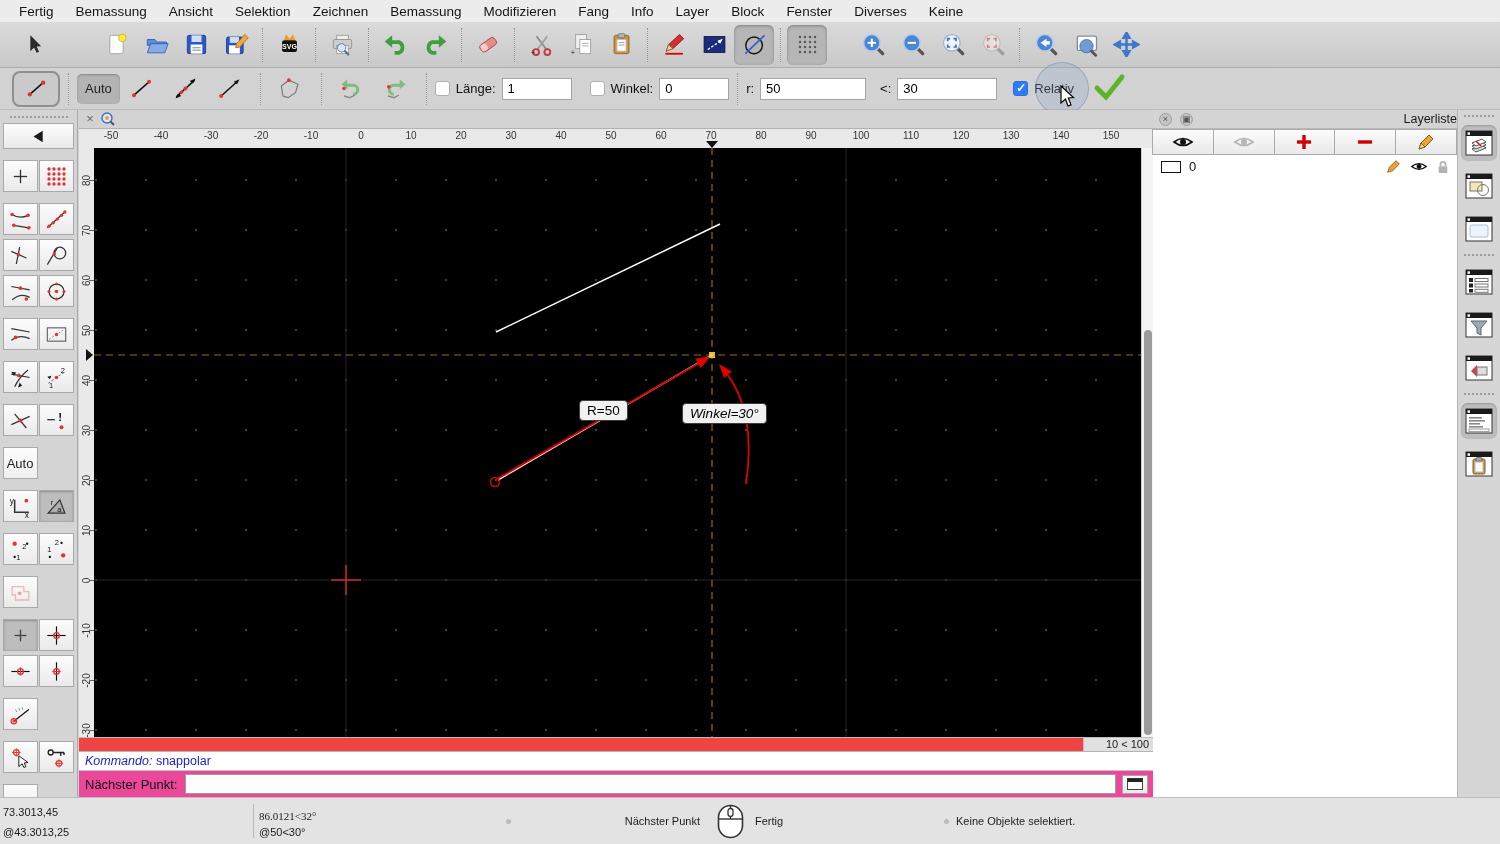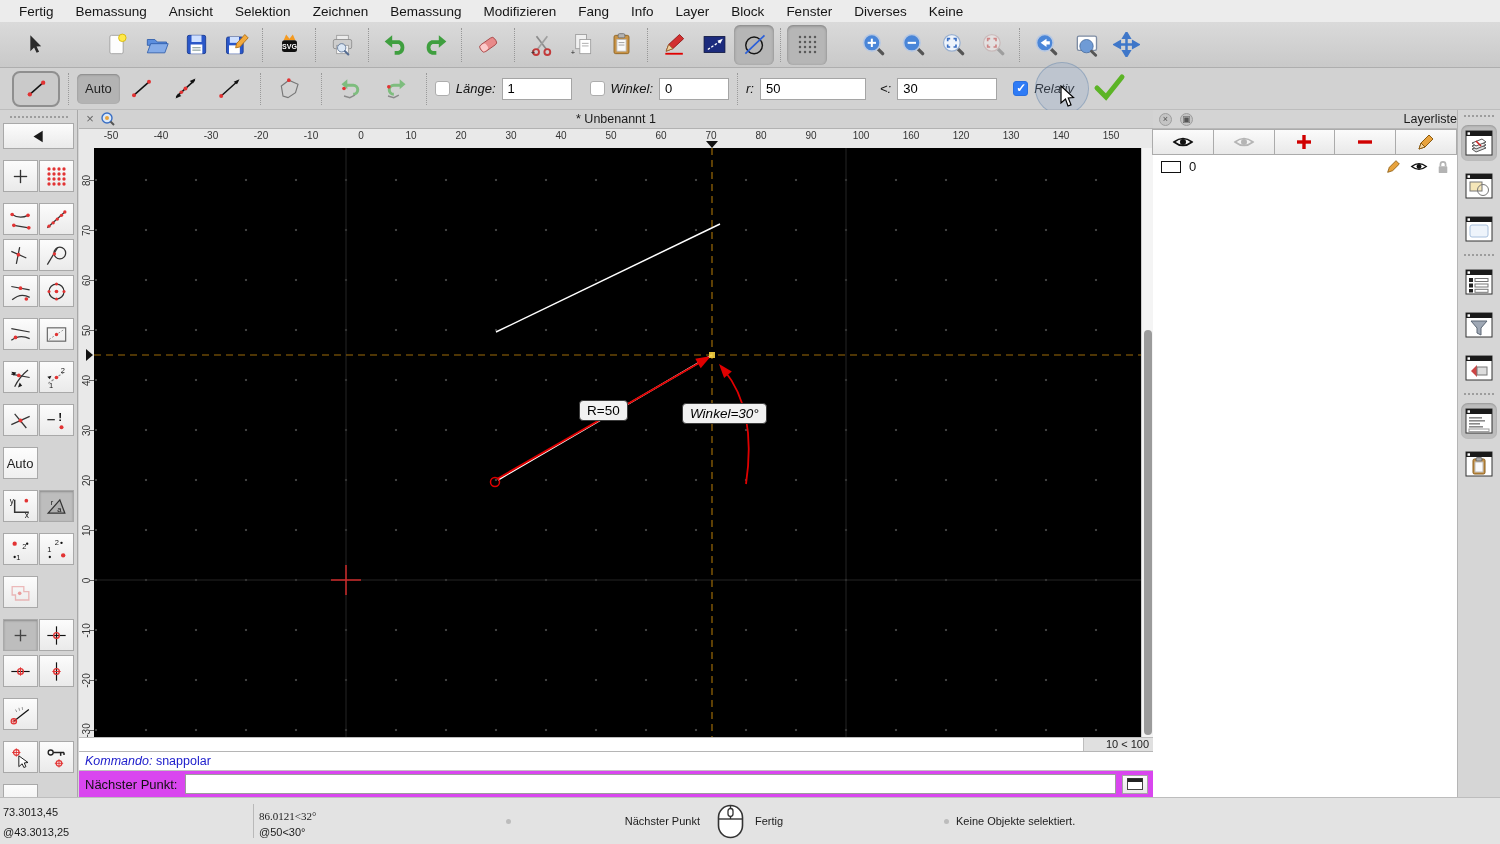--- a/index.html
+++ b/index.html
@@ -20,21 +20,21 @@
 
   
   .optbar { position:absolute; left:0; top:68px; width:1500px; height:42px; background:#d2d2d2; border-bottom:1px solid #bdbdbd; display:flex; align-items:center; padding-left:12px; font-size:13px; color:#111; }
   .opt-main { width:48px; height:36px; border:2px solid #8f8f8f; border-radius:8px; background:#cacaca; display:flex; align-items:center; justify-content:center; }
   .optbtn { width:44px; height:34px; display:flex; align-items:center; justify-content:center; border-radius:5px; flex:0 0 auto; }
   .autobtn { min-width:42px; height:30px; background:#b3b3b3; border-radius:5px; display:flex; align-items:center; justify-content:center; font-size:13px; color:#222; padding:0 8px; box-shadow:inset 0 1px 2px rgba(0,0,0,.25); }
   .osep { width:1px; height:32px; border-left:1px dotted #9a9a9a; margin:0 8px; }
   .cb { width:15px; height:15px; border:1px solid #adadad; border-radius:3px; background:#fff; margin-right:6px; flex:0 0 auto; position:relative; }
   .cb.checked { background:#2e7bf6; border-color:#2a6fe0; }
   .cb.checked::after { content:"✓"; position:absolute; left:2px; top:-1px; color:#fff; font-size:12px; font-weight:bold; }
-  .optlabel { margin-right:6px; white-space:nowrap;font-style:italic; }
+  .optlabel { margin-right:6px; white-space:nowrap; }
   .optinput { height:22px; border:1px solid #a5a5a5; background:#fff; font:13px "Liberation Sans",sans-serif; padding:0 5px; }
 
   
   .click-circle { position:absolute; left:1035px; top:62px; width:54px; height:53px; border-radius:50%; background:rgba(140,165,200,.28); border:1px solid rgba(105,135,170,.45); pointer-events:none; }
   .cursor-arrow { position:absolute; left:1060px; top:85px; pointer-events:none; }
 
   
   .workspace { position:absolute; left:0; top:110px; width:1500px; height:687px; }
 
   
@@ -70,26 +70,26 @@
 
   .canvas { position:absolute; left:15px; top:38px; width:1047px; height:589px; background-color:#000;
             background-image:radial-gradient(circle, #404040 0 1px, transparent 1.6px);
             background-size:50px 50px; background-position:-23px 7px; }
   .canvas svg { position:absolute; left:0; top:0; }
   .cad-label { position:absolute; background:#f1f1f1; border:1px solid #3c3c3c; border-radius:4px; font-size:13.5px; color:#000; padding:2px 7px; white-space:nowrap; }
 
   .vscroll { position:absolute; left:1062px; top:38px; width:12px; height:589px; background:#f4f4f4; border-left:1px solid #cdcdcd; }
   .vthumb { position:absolute; left:1.5px; top:182px; width:8px; height:405px; background:#9b9b9b; border-radius:4px; }
 
-  .gridstrip { position:absolute; left:0; top:627px; width:1074px; height:14px; background:#ffffff; border-top:1px solid #bdbdbd; }
+  .gridstrip { position:absolute; left:0; top:627px; width:1074px; height:14px; background:#ef4444; border-top:1px solid #bdbdbd; }
   .gridinfo { position:absolute; right:0; top:0; height:13px; width:70px; background:#e0e0e0; border-left:1px solid #bdbdbd; font-size:11px; color:#222; text-align:right; padding:0 4px; line-height:13px; }
 
   .cmdhist { position:absolute; left:0; top:641px; width:1074px; height:19px; background:#fff; border-top:1px solid #b5b5b5; font-size:12.5px; line-height:18px; padding-left:6px; color:#2020cc; }
   .cmdhist .prompt { font-style:italic; }
-  .cmdrow { position:absolute; left:0; top:660px; width:1074px; height:27px; background:#d946ef; border-top:1px solid #c2c2c2; display:flex; align-items:center; padding:0 5px 0 6px; }
+  .cmdrow { position:absolute; left:0; top:660px; width:1074px; height:27px; background:#ec4899; border-top:1px solid #c2c2c2; display:flex; align-items:center; padding:0 5px 0 6px; }
   .cmdrow label { font-size:13px; color:#111; margin-right:7px; white-space:nowrap; }
   .cmdrow input { flex:1; height:20px; border:1px solid #9c9c9c; background:#fff; font:13px "Liberation Sans",sans-serif; padding:0 4px; }
   .cmdrow .histbtn { width:26px; height:19px; margin-left:6px; background:linear-gradient(#fbfbfb,#e8e8e8); border:1px solid #a5a5a5; display:flex; align-items:center; justify-content:center; }
 
   
   .rdock { position:absolute; left:1153px; top:0; width:347px; height:687px; background:#d6d6d6; }
   .layerpanel { position:absolute; left:0; top:0; width:305px; height:687px; background:#fff; border-right:1px solid #b5b5b5; }
   .lp-title { position:relative; height:19px; background:#d4d4d4; border-bottom:1px solid #b8b8b8; }
   .lp-title .circ { position:absolute; top:3px; width:13px; height:13px; border-radius:50%; background:#c4c4c4; border:1px solid #9e9e9e; color:#555; font-size:9px; line-height:11px; text-align:center; }
   .lp-title .t { position:absolute; left:0; right:0; top:2px; text-align:right; font-size:12.5px; color:#1a1a1a; }
@@ -725,42 +725,41 @@
     <div class="docarea">
       <div class="tabbar">
         <div class="tab-close">×</div>
         <div class="tab-icon">
           <svg width="14" height="14" viewBox="0 0 14 14">
               <circle cx="6" cy="6" r="5" fill="#dce9f8" stroke="#3a6fc4" stroke-width="1.4"></circle>
               <line x1="9.5" y1="9.5" x2="13" y2="13" stroke="#555" stroke-width="2"></line>
               <circle cx="6" cy="6" r="2" fill="#e8a33d"></circle>
             </svg>
         </div>
-        <div class="tab-title">* Unbenannt 1</div>
       </div>
 
       <div class="hruler">
         <div class="hlabels" style="margin-left:15px">
             <span class="hslot">-50</span>
             <span class="hslot">-40</span>
             <span class="hslot">-30</span>
             <span class="hslot">-20</span>
             <span class="hslot">-10</span>
             <span class="hslot">0</span>
             <span class="hslot">10</span>
             <span class="hslot">20</span>
             <span class="hslot">30</span>
             <span class="hslot">40</span>
             <span class="hslot">50</span>
             <span class="hslot">60</span>
             <span class="hslot">70</span>
             <span class="hslot">80</span>
             <span class="hslot">90</span>
             <span class="hslot">100</span>
-            <span class="hslot">160</span>
+            <span class="hslot">110</span>
             <span class="hslot">120</span>
             <span class="hslot">130</span>
             <span class="hslot">140</span>
             <span class="hslot">150</span>
           </div>
         <div class="hmarker"></div>
       </div>
 
       <div class="vruler">
         <div class="vlabels">

